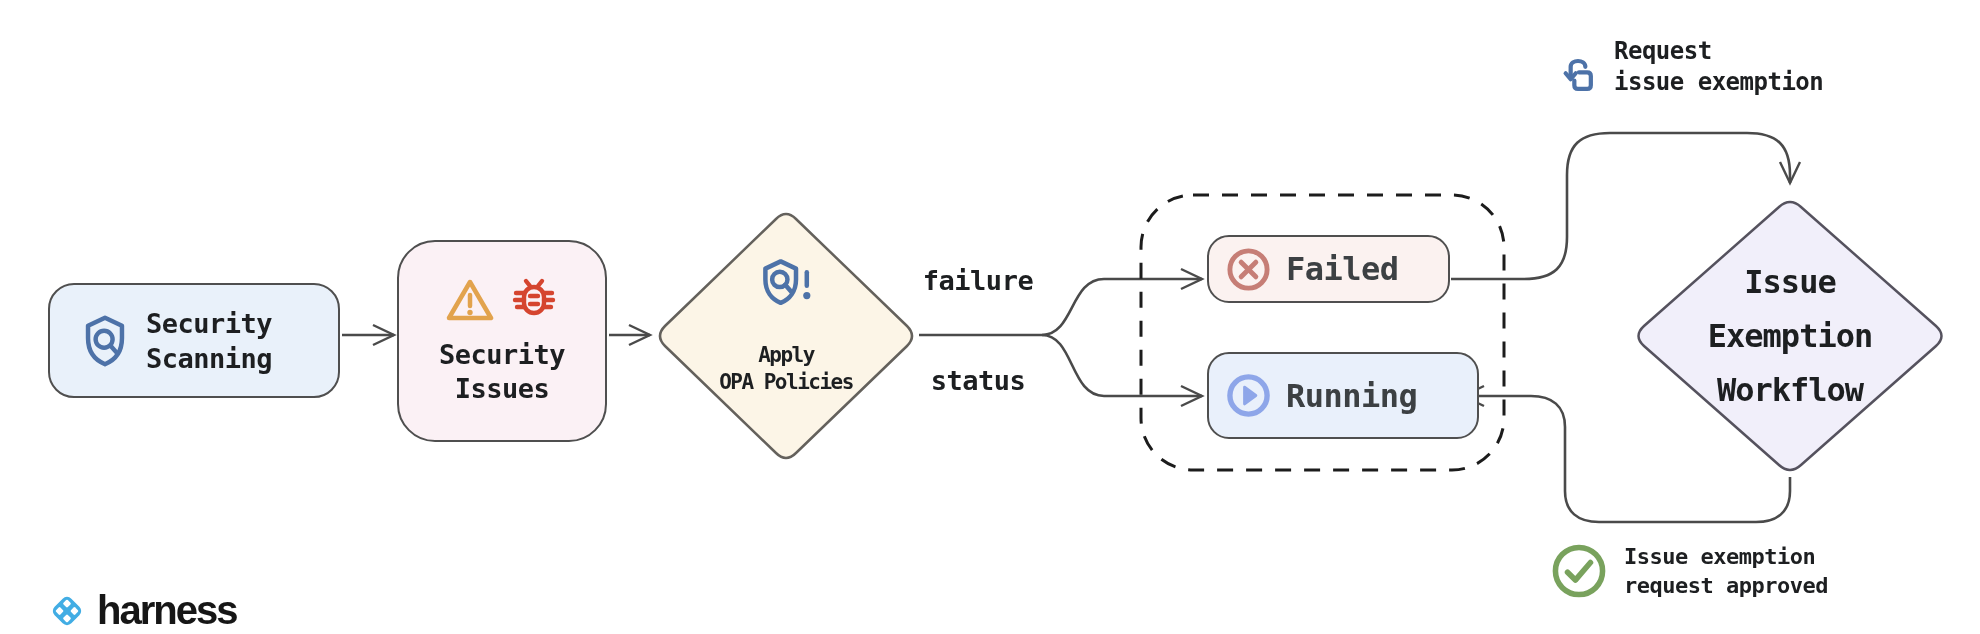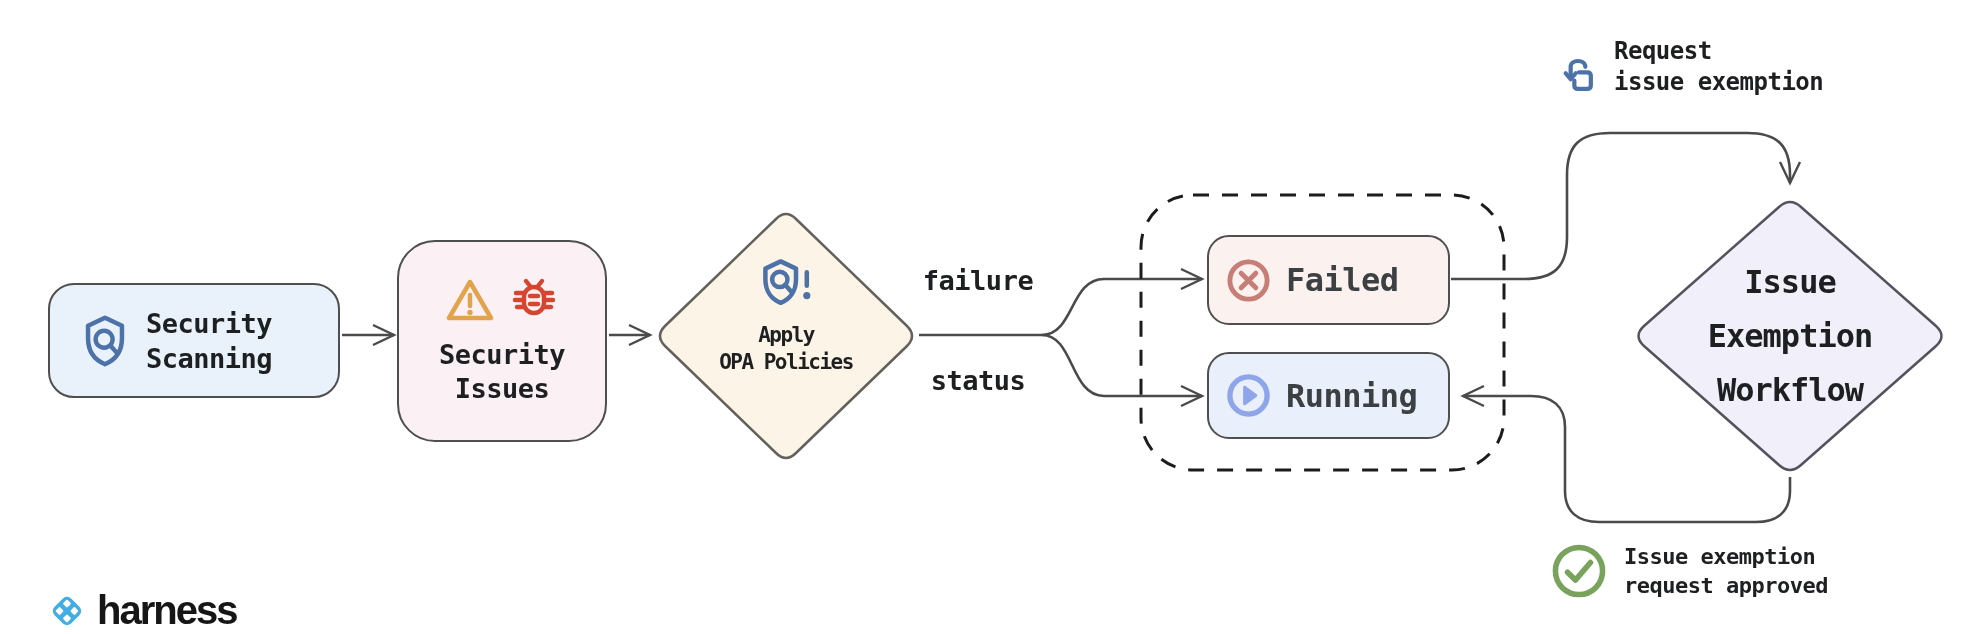--- a/index.html
+++ b/index.html
@@ -18,30 +18,30 @@
   
   .sec-scan{left:48px;top:283px;width:292px;height:115px;border-radius:26px;background:#e9f1fa;
     justify-content:flex-start;padding-left:30px;gap:16px;}
   .sec-scan .lbl{font-size:27px;line-height:35px;}
   .sec-issues{left:397px;top:240px;width:210px;height:202px;border-radius:38px;background:#fbf1f5;
     flex-direction:column;justify-content:center;gap:14px;}
   .icon-row{display:flex;gap:16px;align-items:center;}
   .sec-issues .lbl{font-size:27px;line-height:34px;text-align:center;}
 
   .opa-icon{position:absolute;left:787px;top:283px;transform:translate(-50%,-50%);}
-  .opa-lbl{left:786px;top:349px;font-size:21px;line-height:27px;letter-spacing:-1.5px;}
+  .opa-lbl{left:786px;top:369px;font-size:21px;line-height:27px;letter-spacing:-1.5px;}
   .governance{left:810px;top:487px;font-size:27px;letter-spacing:4px;}
 
   .edge-lbl{font-size:27px;}
   .failure-lbl{left:978px;top:280px;}
   .success-lbl{left:978px;top:380px;}
 
   .status-box{justify-content:flex-start;padding-left:16px;gap:14px;border-radius:22px;}
-  .failed{left:1207px;top:235px;width:243px;height:90px;background:#fbf2f0;}
-  .running{left:1207px;top:352px;width:243px;height:87px;background:#e9f0fb;}
+  .failed{left:1207px;top:235px;width:243px;height:68px;background:#fbf2f0;}
+  .running{left:1207px;top:352px;width:272px;height:87px;background:#e9f0fb;}
   .status-box .lbl{font-size:32px;letter-spacing:-0.5px;color:#3c4043;}
 
   .pipeline-lbl{left:1327px;top:511px;font-size:27px;}
 
   .anno{position:absolute;display:flex;align-items:flex-start;}
   .request-anno{left:1556px;top:36px;gap:14px;align-items:flex-end;}
   .request-anno .lbl{font-size:24px;line-height:31px;letter-spacing:-0.5px;}
   .request-anno svg{margin-top:10px;}
   .approved-anno{left:1550px;top:542px;gap:16px;align-items:center;}
   .approved-anno .lbl{font-size:22px;line-height:29px;letter-spacing:-0.5px;}

